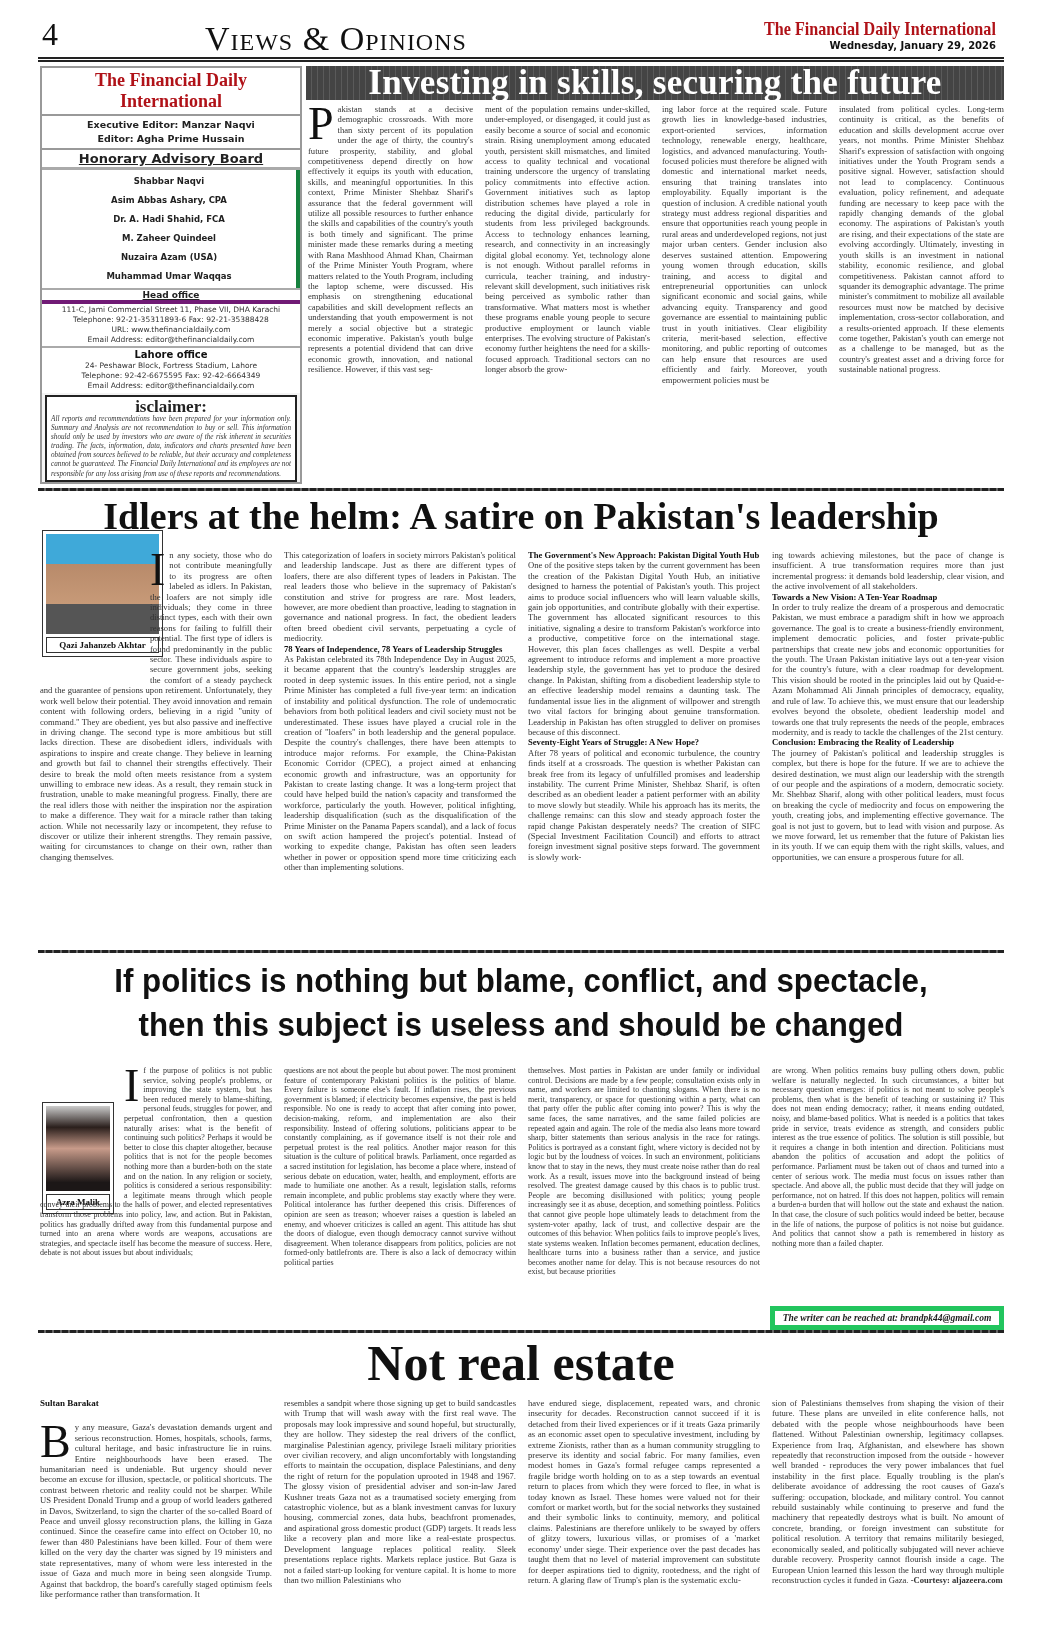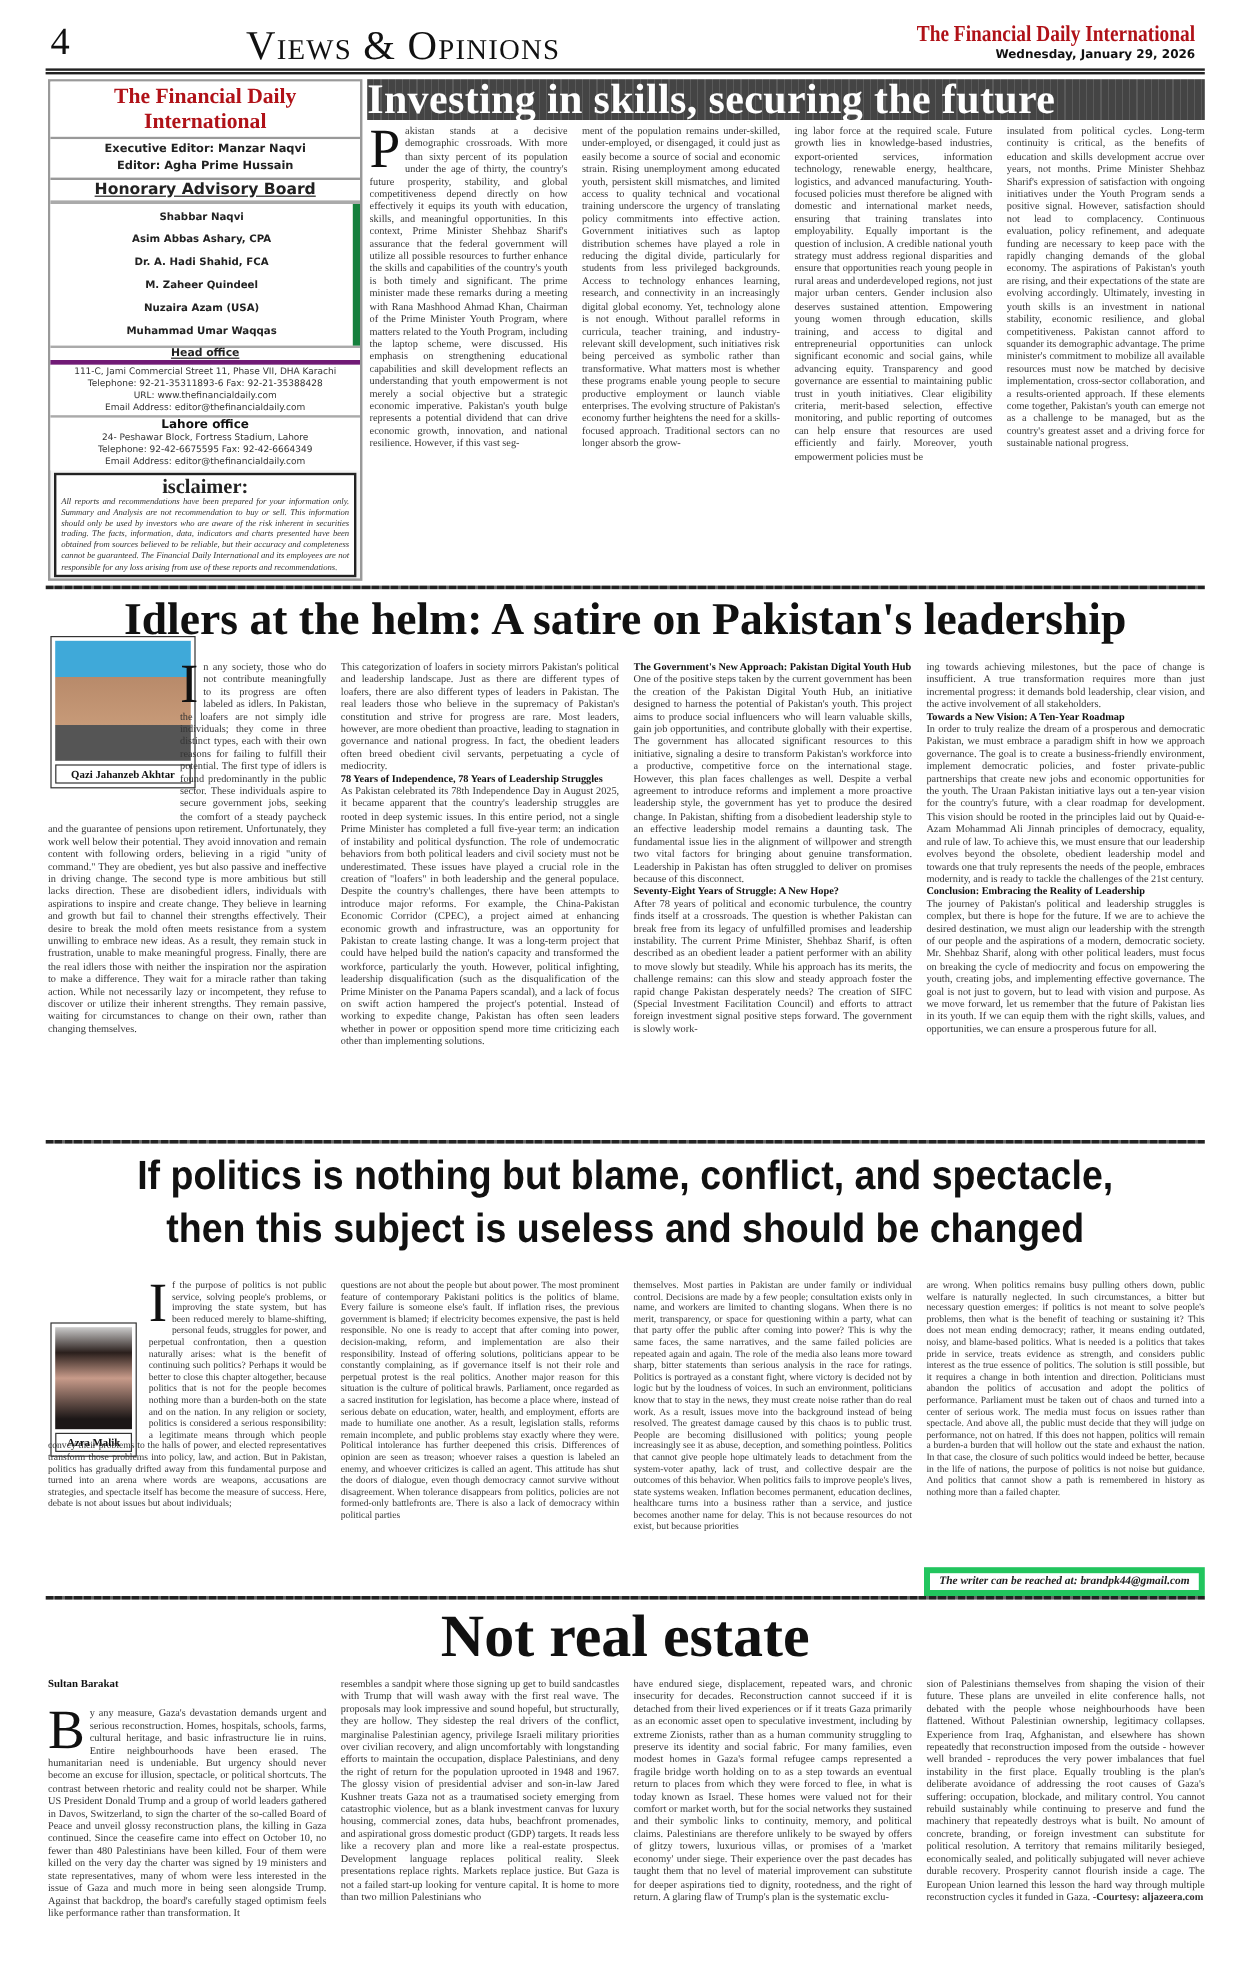--- a/index.html
+++ b/index.html
@@ -11,29 +11,29 @@
 .masthead .brand{font-size:19px;color:#b01218;font-weight:bold;font-family:"Liberation Serif",serif;transform:scaleX(.85);transform-origin:right}
 .masthead .date{font-family:"DejaVu Sans",sans-serif;font-size:10px;font-weight:bold;color:#111}
 .dbl-rule{height:5px;border-top:2px solid #222;border-bottom:2px solid #222}
 .rule-dash{height:3px;background:repeating-linear-gradient(90deg,#222 0 6px,#666 6px 8px)}
 .sidebar{left:40px;top:66px;width:262px;height:418px;border:2px solid #999;background:#f4f4f4;font-family:"DejaVu Sans",sans-serif}
 .sb-brand{background:#fff;border-bottom:2px solid #999;text-align:center;font-family:"Liberation Serif",serif;font-weight:bold;font-size:18px;color:#b01218;padding:2px 0}
 .sb-ed{background:#fff;text-align:center;font-size:9.5px;font-weight:bold;line-height:14px;padding:2px 0;border-bottom:2px solid #999}
 .sb-hab{background:#fff;text-align:center;font-size:13px;font-weight:bold;text-decoration:underline;border-bottom:3px solid #aaa;padding:1px 0}
 .sb-board{display:flex;background:#fff}
 .sb-col{flex:1;text-align:center;font-size:8.5px;font-weight:bold;line-height:19px;padding:2px 0}
-.sb-col:first-child{border-right:6px solid #15803d}
+.sb-col:first-child{border-right:4px solid #15803d}
 .sb-ho{background:#fff;text-align:center;font-size:9px;font-weight:bold;text-decoration:underline;border-top:2px solid #aaa;border-bottom:4px solid #701a75}
 .sb-addr{background:#fff;text-align:center;font-size:7.5px;line-height:10px;padding:1px 0;color:#333}
 .sb-lh{background:#fff;text-align:center;font-size:7.5px;line-height:10px;border-top:2px solid #aaa;padding:2px 0;color:#333}
 .sb-lh b{font-size:10px;color:#111}
 .disc{background:#fff;border:2px solid #222;margin:2px 3px;padding:1px 4px}
 .disc .dt{text-align:center;font-family:"Liberation Serif",serif;font-weight:bold;font-size:17px;line-height:17px}
 .disc .db{font-family:"Liberation Serif",serif;font-style:italic;font-size:7.2px;line-height:9.1px;text-align:justify;color:#333}
-.banner{left:306px;top:66px;width:698px;height:34px;background:repeating-linear-gradient(90deg,#444 0 5px,#5a5a5a 5px 6px);color:#fff;font-weight:bold;font-size:35px;line-height:34px;text-align:left;font-family:"Liberation Serif",serif;letter-spacing:.3px}
+.banner{left:306px;top:66px;width:698px;height:34px;background:repeating-linear-gradient(90deg,#444 0 5px,#5a5a5a 5px 6px);color:#fff;font-weight:bold;font-size:35px;line-height:34px;text-align:center;font-family:"Liberation Serif",serif;letter-spacing:.3px}
 .cols{display:flex;gap:12px}
 .col{flex:1;font-size:8.6px;line-height:10.4px;text-align:justify;color:#333;overflow:hidden}
 .dropcap{float:left;font-size:46px;line-height:38px;margin:1px 4px 0 0;color:#111}
 .hl{text-align:center;font-weight:bold;color:#111;font-family:"Liberation Serif",serif}
 .photo{border:1px solid #333;padding:3px;background:#fff}
 .photo .img{width:100%;height:100px}
 .photo .cap{border:1px solid #333;margin-top:3px;text-align:center;font-size:9px;font-weight:bold;padding:2px 0;color:#111}
 .sub{font-weight:bold;color:#111}
 </style>
 </head>

